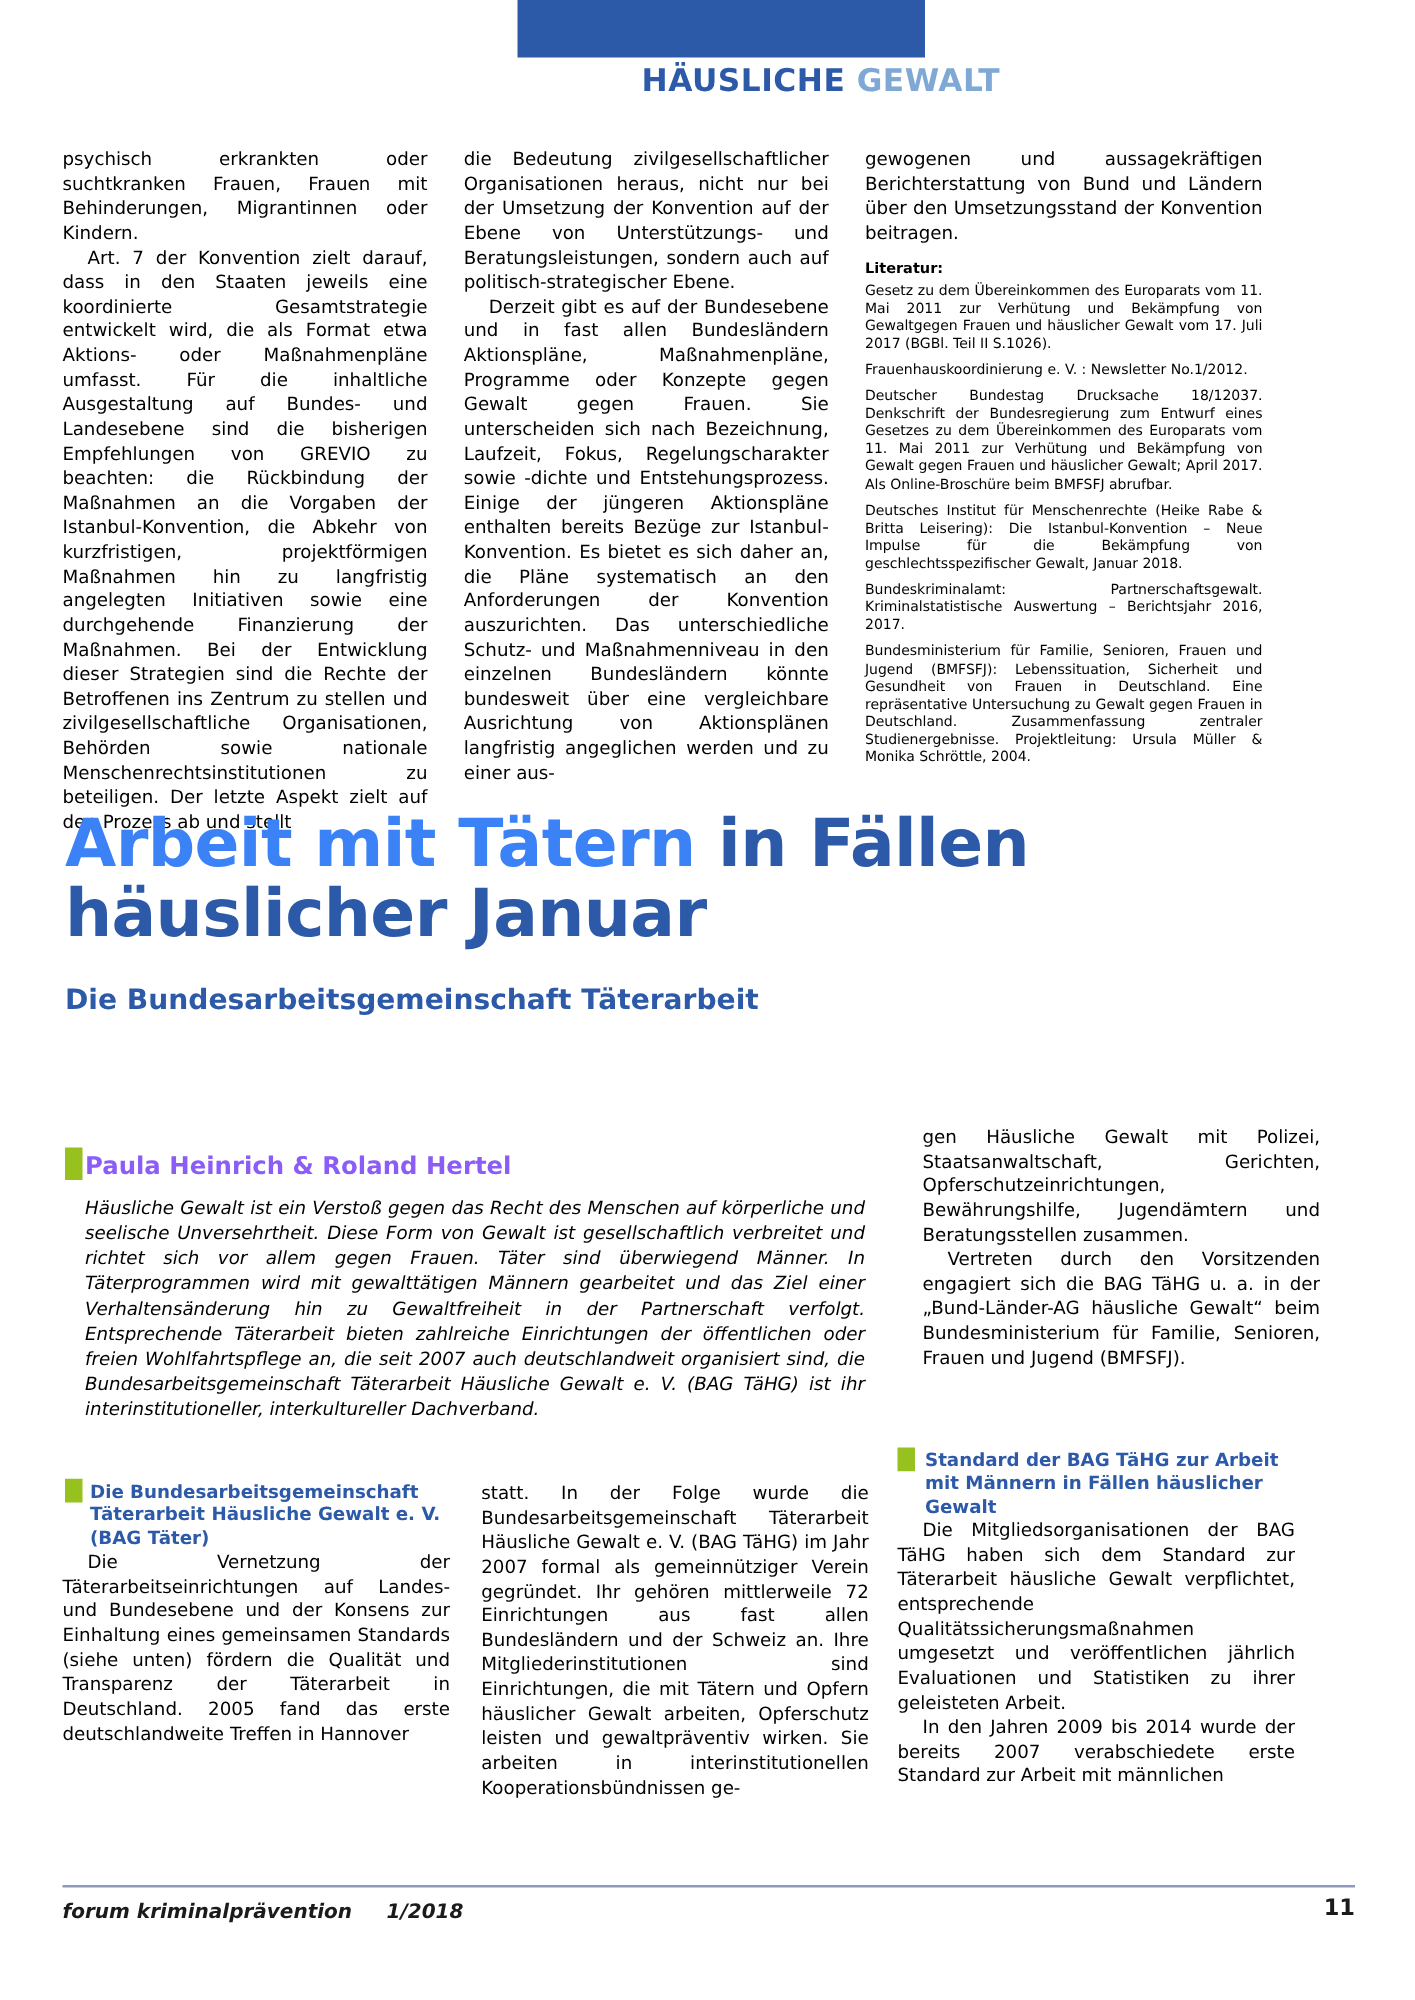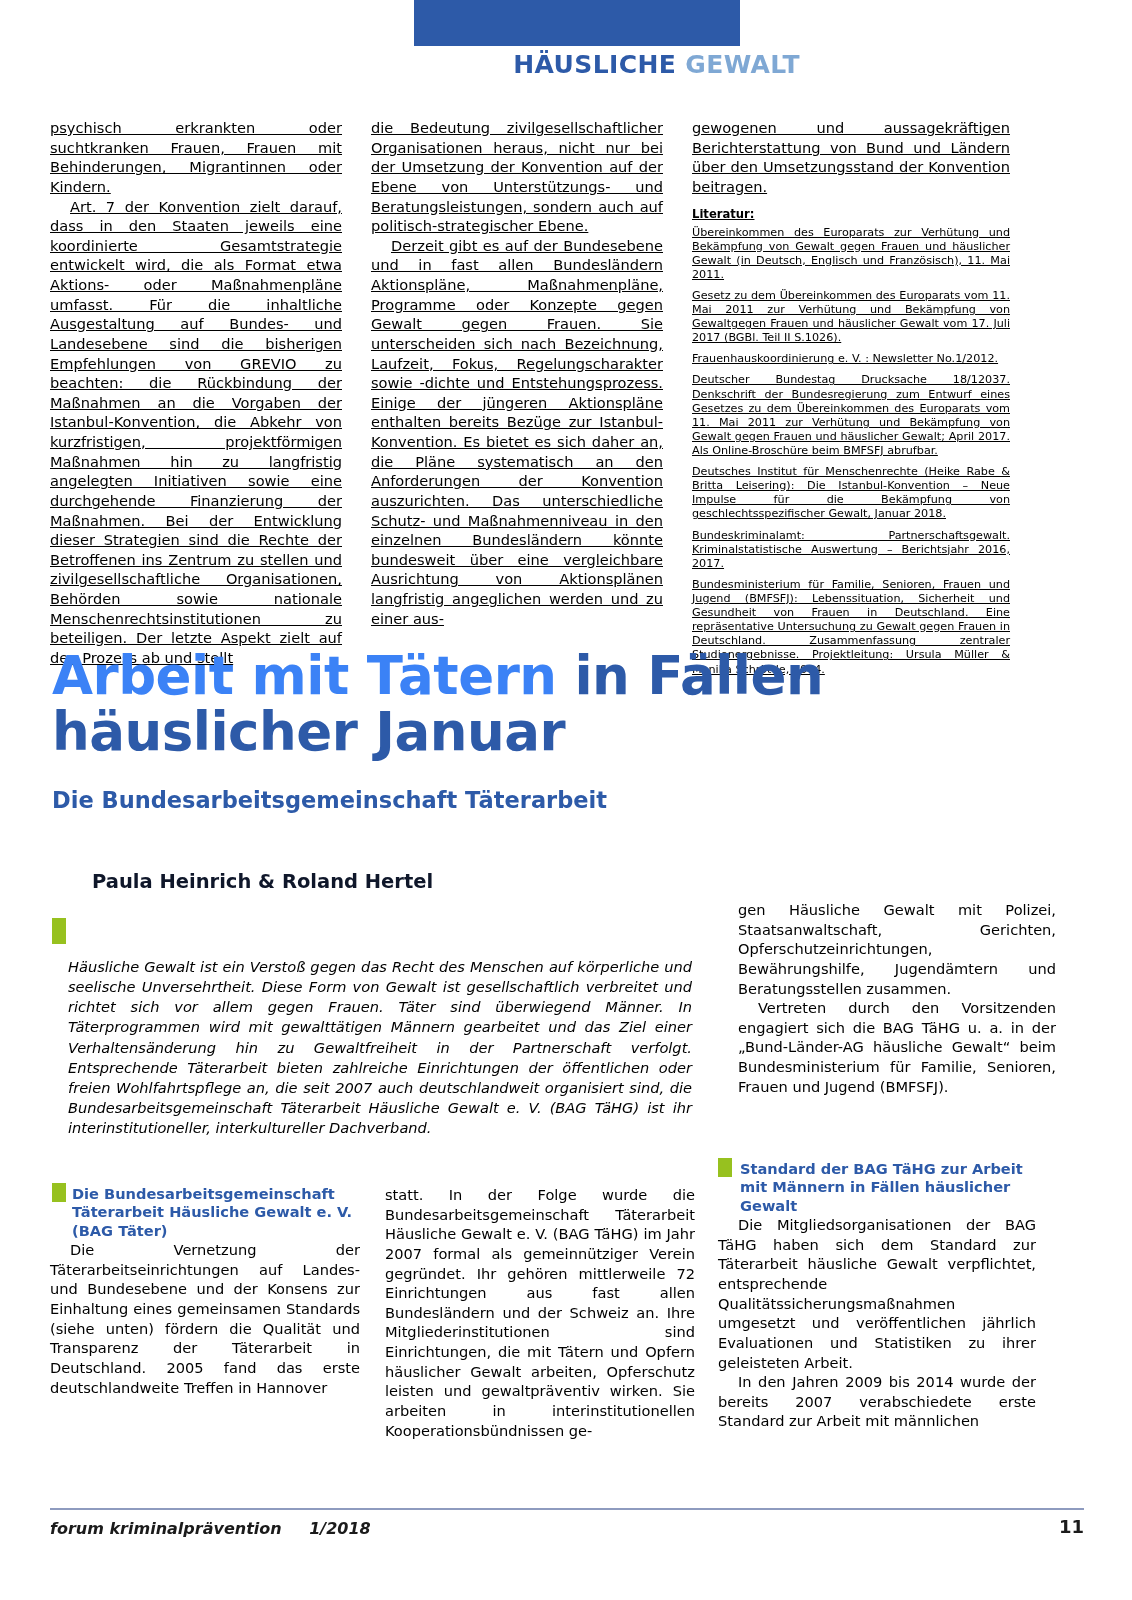--- a/index.html
+++ b/index.html
@@ -41,21 +41,20 @@
   
   .toparea {
     position: absolute;
     left: 50px;
     top: 118px;
     width: 1034px;
   }
   .cols3 {
     display: flex;
     gap: 29px;
-    text-decoration: underline;
   }
   .col {
     width: 292px;
   }
   .col.narrow { width: 318px; }
   p.body {
     margin: 0;
     font-size: 14.6px;
     line-height: 1.345;
     text-align: justify;
@@ -103,25 +102,24 @@
   }
 
   
   .green-mark {
     position: absolute;
     background: #97c11f;
   }
   .author {
     position: absolute;
     left: 68px;
-    top: 870px;
+    top: 921px;
     font-size: 19.5px;
     font-weight: bold;
-    color: #0f172a;
-    margin-left: 24px;
+    color: #8b5cf6;
   }
   .lead {
     position: absolute;
     left: 68px;
     top: 957px;
     width: 624px;
     font-size: 14.6px;
     line-height: 1.38;
     font-style: italic;
     text-align: justify;
@@ -208,21 +206,20 @@
       <p class="body">psychisch erkrankten oder suchtkranken Frauen, Frauen mit Behinderungen, Migrantinnen oder Kindern.</p>
       <p class="body">Art. 7 der Konvention zielt darauf, dass in den Staaten jeweils eine koordinierte Gesamtstrategie entwickelt wird, die als Format etwa Aktions- oder Maßnahmenpläne umfasst. Für die inhaltliche Ausgestaltung auf Bundes- und Landesebene sind die bisherigen Empfehlungen von GREVIO zu beachten: die Rückbindung der Maßnahmen an die Vorgaben der Istanbul-Konvention, die Abkehr von kurzfristigen, projektförmigen Maßnahmen hin zu langfristig angelegten Initiativen sowie eine durchgehende Finanzierung der Maßnahmen. Bei der Entwicklung dieser Strategien sind die Rechte der Betroffenen ins Zentrum zu stellen und zivilgesellschaftliche Organisationen, Behörden sowie nationale Menschenrechtsinstitutionen zu beteiligen. Der letzte Aspekt zielt auf den Prozess ab und stellt</p>
     </div>
     <div class="col">
       <p class="body">die Bedeutung zivilgesellschaftlicher Organisationen heraus, nicht nur bei der Umsetzung der Konvention auf der Ebene von Unterstützungs- und Beratungsleistungen, sondern auch auf politisch-strategischer Ebene.</p>
       <p class="body">Derzeit gibt es auf der Bundesebene und in fast allen Bundesländern Aktionspläne, Maßnahmenpläne, Programme oder Konzepte gegen Gewalt gegen Frauen. Sie unterscheiden sich nach Bezeichnung, Laufzeit, Fokus, Regelungscharakter sowie -dichte und Entstehungsprozess. Einige der jüngeren Aktionspläne enthalten bereits Bezüge zur Istanbul-Konvention. Es bietet es sich daher an, die Pläne systematisch an den Anforderungen der Konvention auszurichten. Das unterschiedliche Schutz- und Maßnahmenniveau in den einzelnen Bundesländern könnte bundesweit über eine vergleichbare Ausrichtung von Aktionsplänen langfristig angeglichen werden und zu einer aus-</p>
     </div>
     <div class="col narrow">
       <p class="body">gewogenen und aussagekräftigen Berichterstattung von Bund und Ländern über den Umsetzungsstand der Konvention beitragen.</p>
       <div class="lit-head">Literatur:</div>
-      <p class="lit">Übereinkommen des Europarats zur Verhütung und Bekämpfung von Gewalt gegen Frauen und häuslicher Gewalt (in Deutsch, Englisch und Französisch), 11. Mai 2011.</p>
       <p class="lit">Gesetz zu dem Übereinkommen des Europarats vom 11. Mai 2011 zur Verhütung und Bekämpfung von Gewaltgegen Frauen und häuslicher Gewalt vom 17. Juli 2017 (BGBl. Teil II S.1026).</p>
       <p class="lit">Frauenhauskoordinierung e. V. : Newsletter No.1/2012.</p>
       <p class="lit">Deutscher Bundestag Drucksache 18/12037. Denkschrift der Bundesregierung zum Entwurf eines Gesetzes zu dem Übereinkommen des Europarats vom 11. Mai 2011 zur Verhütung und Bekämpfung von Gewalt gegen Frauen und häuslicher Gewalt; April 2017. Als Online-Broschüre beim BMFSFJ abrufbar.</p>
       <p class="lit">Deutsches Institut für Menschenrechte (Heike Rabe &amp; Britta Leisering): Die Istanbul-Konvention – Neue Impulse für die Bekämpfung von geschlechtsspezifischer Gewalt, Januar 2018.</p>
       <p class="lit">Bundeskriminalamt: Partnerschaftsgewalt. Kriminalstatistische Auswertung – Berichtsjahr 2016, 2017.</p>
       <p class="lit">Bundesministerium für Familie, Senioren, Frauen und Jugend (BMFSFJ): Lebenssituation, Sicherheit und Gesundheit von Frauen in Deutschland. Eine repräsentative Untersuchung zu Gewalt gegen Frauen in Deutschland. Zusammenfassung zentraler Studienergebnisse. Projektleitung: Ursula Müller &amp; Monika Schröttle, 2004.</p>
     </div>
   </div>
 </div>
 

